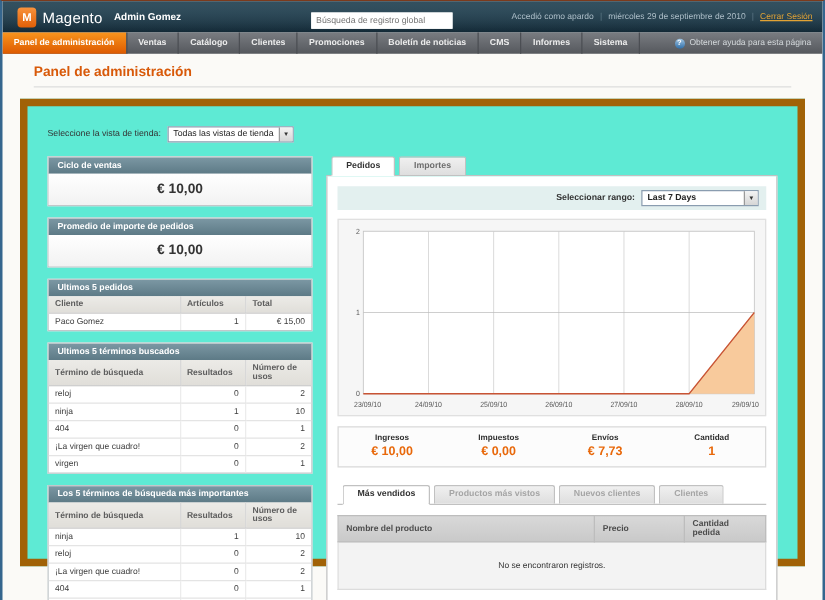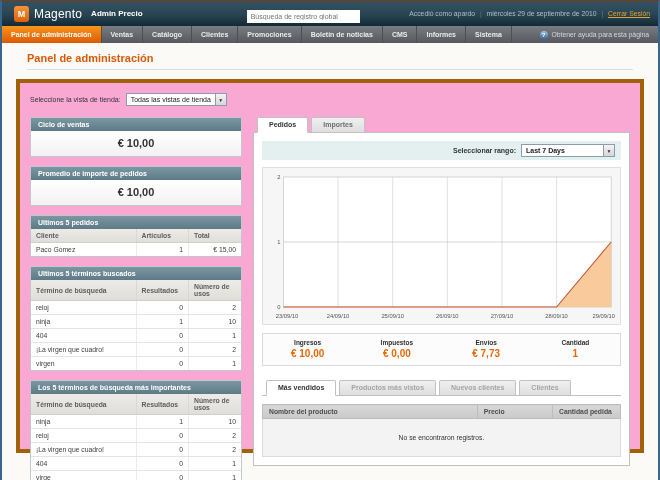--- a/index.html
+++ b/index.html
@@ -31,21 +31,21 @@
   .nav-help { margin-left:auto; display:flex; align-items:center; gap:4px; padding-right:9px;
               font-size:6.8px; color:#d4d9dc; cursor:pointer; }
   .help-ic { width:8px; height:8px; border-radius:50%; background:linear-gradient(#9fc4e2,#2f6ea8);
              color:#fff; font-size:6px; line-height:8px; text-align:center; font-weight:bold; }
 
   
   .content { padding-top:9px; }
   .page-title { margin:0 25px; font-size:11px; font-weight:bold; color:#d85909; }
   .title-rule { margin:5px 25px 9px; border-bottom:1px solid #ddd; }
 
-  .main-box { margin:0 14px; background:#f9a8d4; border:4px solid #a16207; padding:10px; height:374px; }
+  .main-box { margin:0 14px; background:#5eead4; border:6px solid #a16207; padding:16px; height:374px; }
   .store-row { display:flex; align-items:center; gap:5px; font-size:7px; color:#333; }
 
   .fselect { display:inline-flex; border:1px solid #8a9db0; background:#fff; cursor:pointer; height:13px; align-items:stretch; }
   .fselect .txt { font-size:7px; color:#222; padding:1px 4px; line-height:10px; white-space:nowrap; }
   .fselect .arw { width:11px; background:linear-gradient(#f3f3f3,#d6d6d6); border-left:1px solid #9a9a9a;
                   font-size:5px; color:#333; display:flex; align-items:center; justify-content:center; }
 
   .columns { display:flex; gap:11px; margin-top:11px; }
   .left-col { width:212px; flex:none; }
   .right-col { flex:1; min-width:0; }
@@ -92,21 +92,21 @@
 </style>
 </head>
 <body>
 
 <div class="page">
 
   <div class="header">
     <div class="logo">
       <div class="logo-badge">M</div>
       <span class="logo-name">Magento</span>
-      <span class="logo-sub">Admin Precio</span>
+      <span class="logo-sub">Admin Gomez</span>
     </div>
     <div class="hdr-search">
       <input type="text" placeholder="Búsqueda de registro global" style="">
     </div>
     <div class="session">
       <span>Accedió como apardo</span>
       <span class="sep">|</span>
       <span>miércoles 29 de septiembre de 2010</span>
       <span class="sep">|</span>
       <span class="logout">Cerrar Sesión</span>

